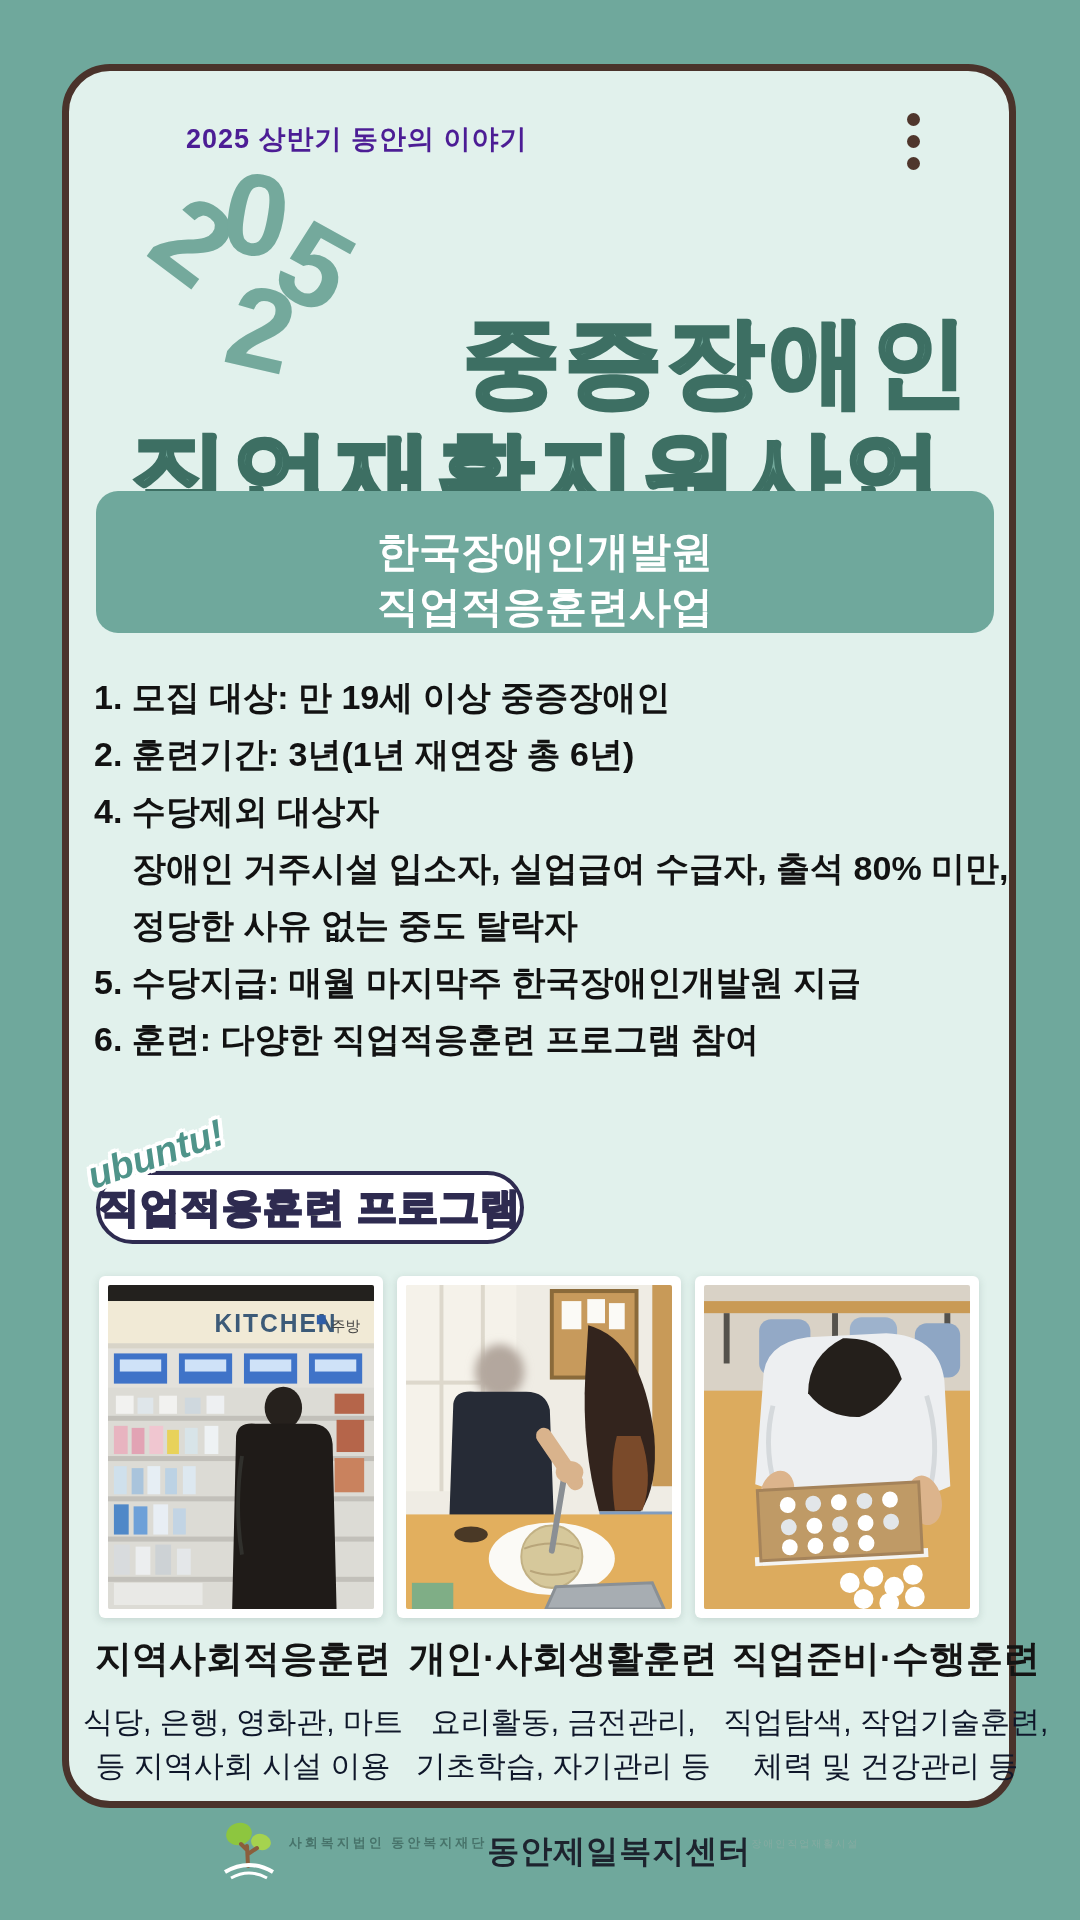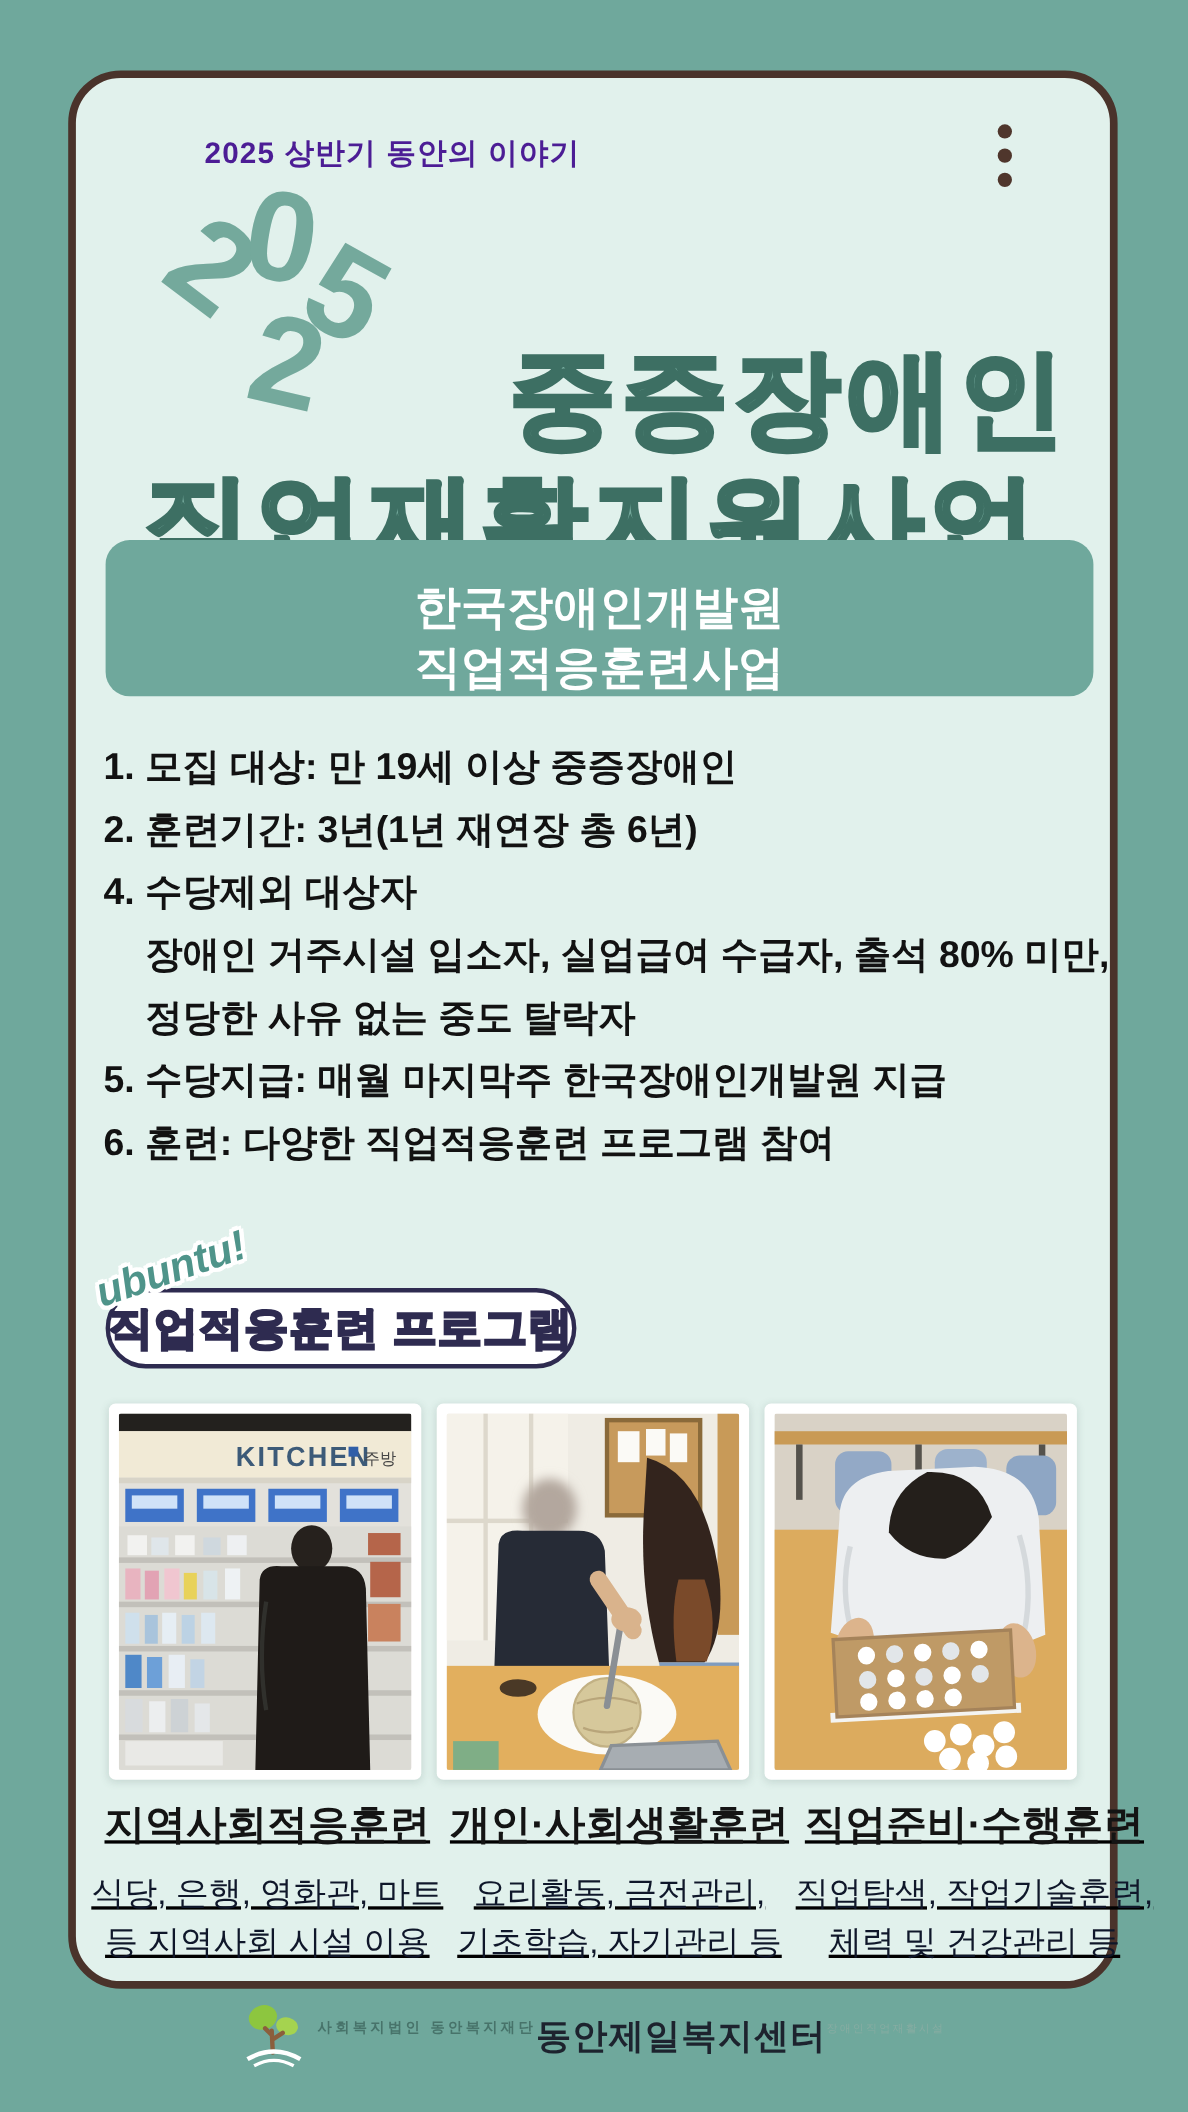--- a/index.html
+++ b/index.html
@@ -146,21 +146,21 @@
     border-radius: 6px;
     padding: 9px;
     box-shadow: 0 2px 8px rgba(60,90,84,0.18);
   }
   .photo-frame svg { width: 100%; height: 100%; display: block; border-radius: 2px; }
 
   
   .captions {
     position: absolute;
     left: 14px; right: 14px; top: 1563px;
-    display: flex; gap: 6px; text-decoration: underline;
+    display: flex; gap: 6px;
   }
   .caption-col { flex: 1; text-align: center; }
   .caption-col .cap-title {
     font-size: 37px;
     font-weight: 900;
     color: #141414;
     margin-bottom: 16px;
     white-space: nowrap;
   }
   .caption-col .cap-desc {

